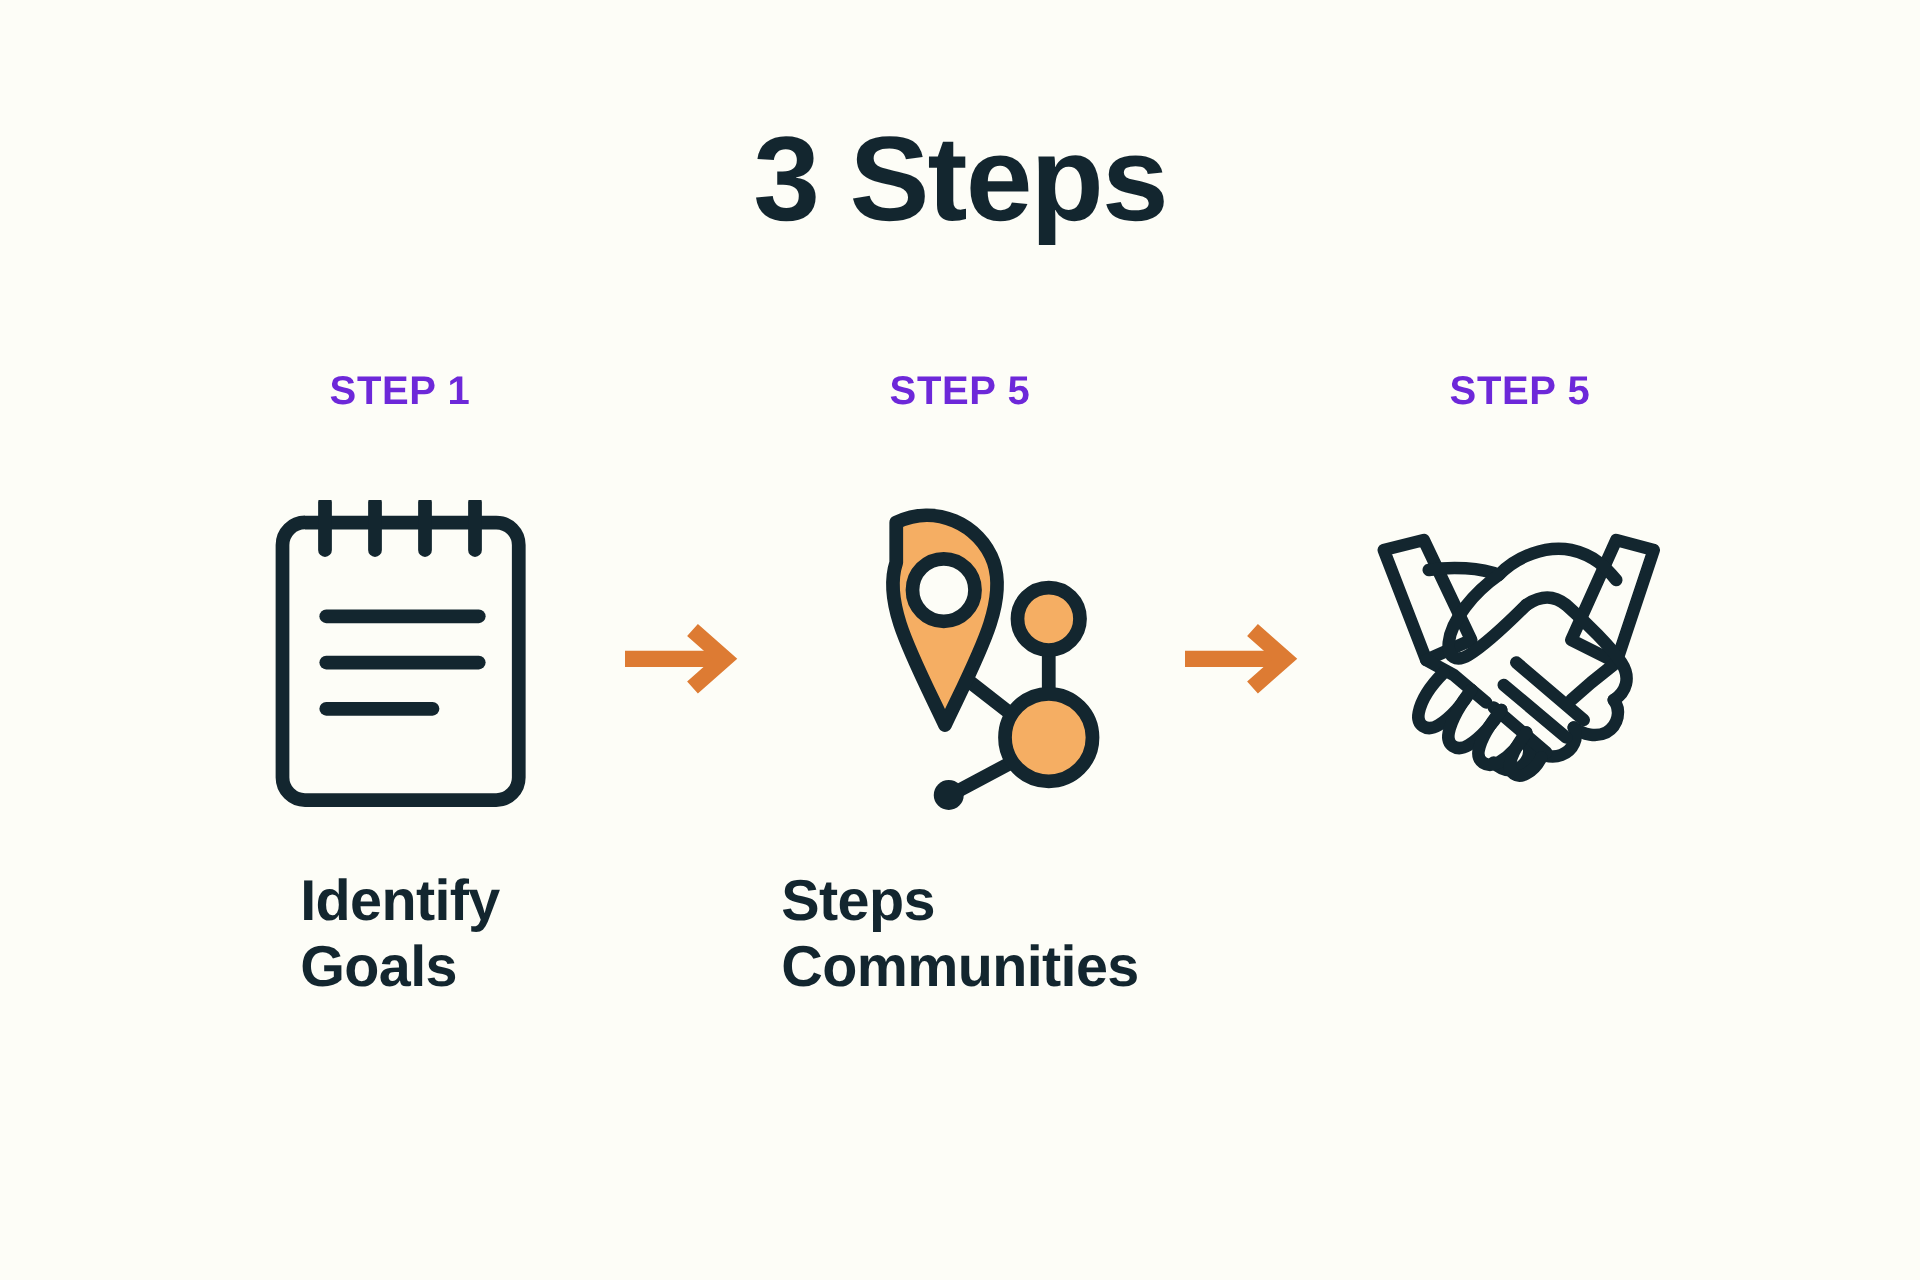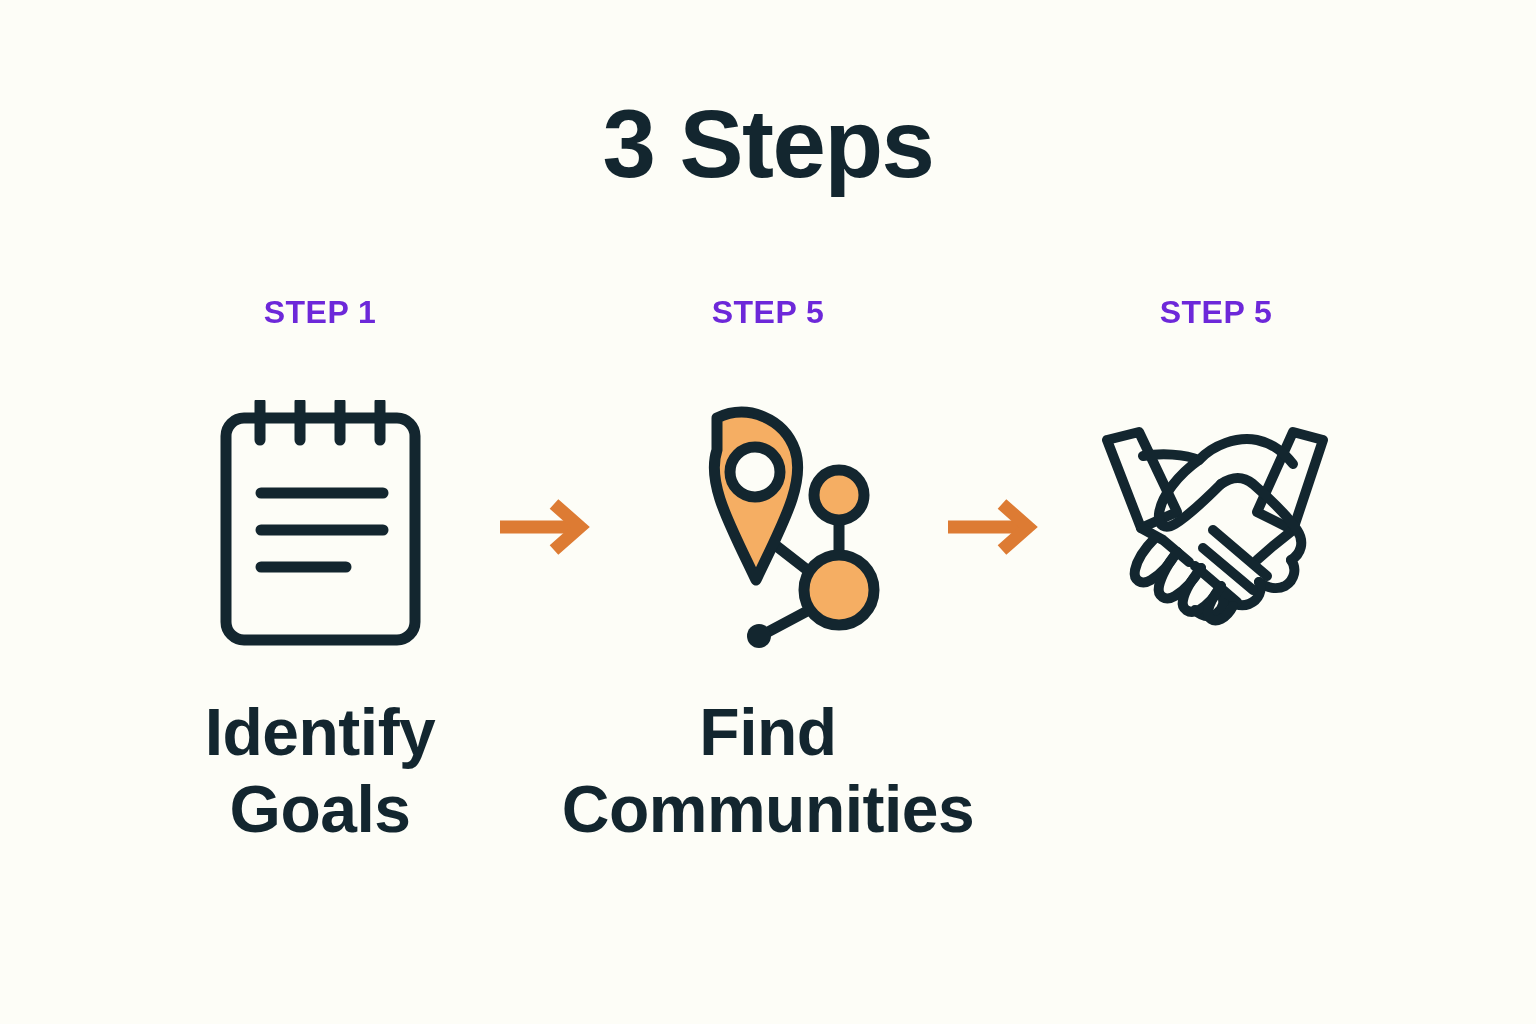--- a/index.html
+++ b/index.html
@@ -58,26 +58,26 @@
   }
   .step-icon {
     height: 250px;
     margin-top: 52px;
     display: flex;
     align-items: center;
     justify-content: center;
   }
   .step-caption {
     margin-top: 44px;
-    font-size: 66px;
+    font-size: 46px;
     font-weight: bold;
     letter-spacing: -0.5px;
     color: #13262f;
     line-height: 1.16;
-    text-align: center;
+    text-align: left;
     white-space: pre-line;
   }
   .arrow-cell {
     width: 118px;
     display: flex;
     align-items: flex-start;
     justify-content: center;
     padding-top: 200px;
   }
   .sr {
@@ -138,21 +138,21 @@
           <path d="M 74 18 C 105 3 141 19 152 50 C 163 83 139 125 113 180 C 87 125 63 83 74 50 Z" fill="#f5ae63" stroke="#13262f" stroke-width="11" stroke-linejoin="round"></path>
           <circle cx="112" cy="72" r="25" fill="#fdfdf7" stroke="#13262f" stroke-width="11"></circle>
 
           <circle cx="196" cy="95" r="25" fill="#f5ae63" stroke="#13262f" stroke-width="11"></circle>
 
           <circle cx="196" cy="190" r="35" fill="#f5ae63" stroke="#13262f" stroke-width="11"></circle>
 
           <circle cx="116" cy="236" r="12" fill="#13262f"></circle>
         </svg>
       </div>
-      <div class="step-caption">Find
+      <div class="step-caption">Steps
 Communities</div>
     </div>
 
     <div class="arrow-cell">
       <span class="sr">arrow-right-icon-2</span>
       <svg width="96" height="62" viewBox="0 0 96 62">
         <line x1="4" y1="31" x2="76" y2="31" stroke="#dd7b33" stroke-width="13" stroke-linecap="butt"></line>
         <polyline points="58,8 84,31 58,54" fill="none" stroke="#dd7b33" stroke-width="13" stroke-linecap="butt" stroke-linejoin="miter"></polyline>
       </svg>
     </div>

